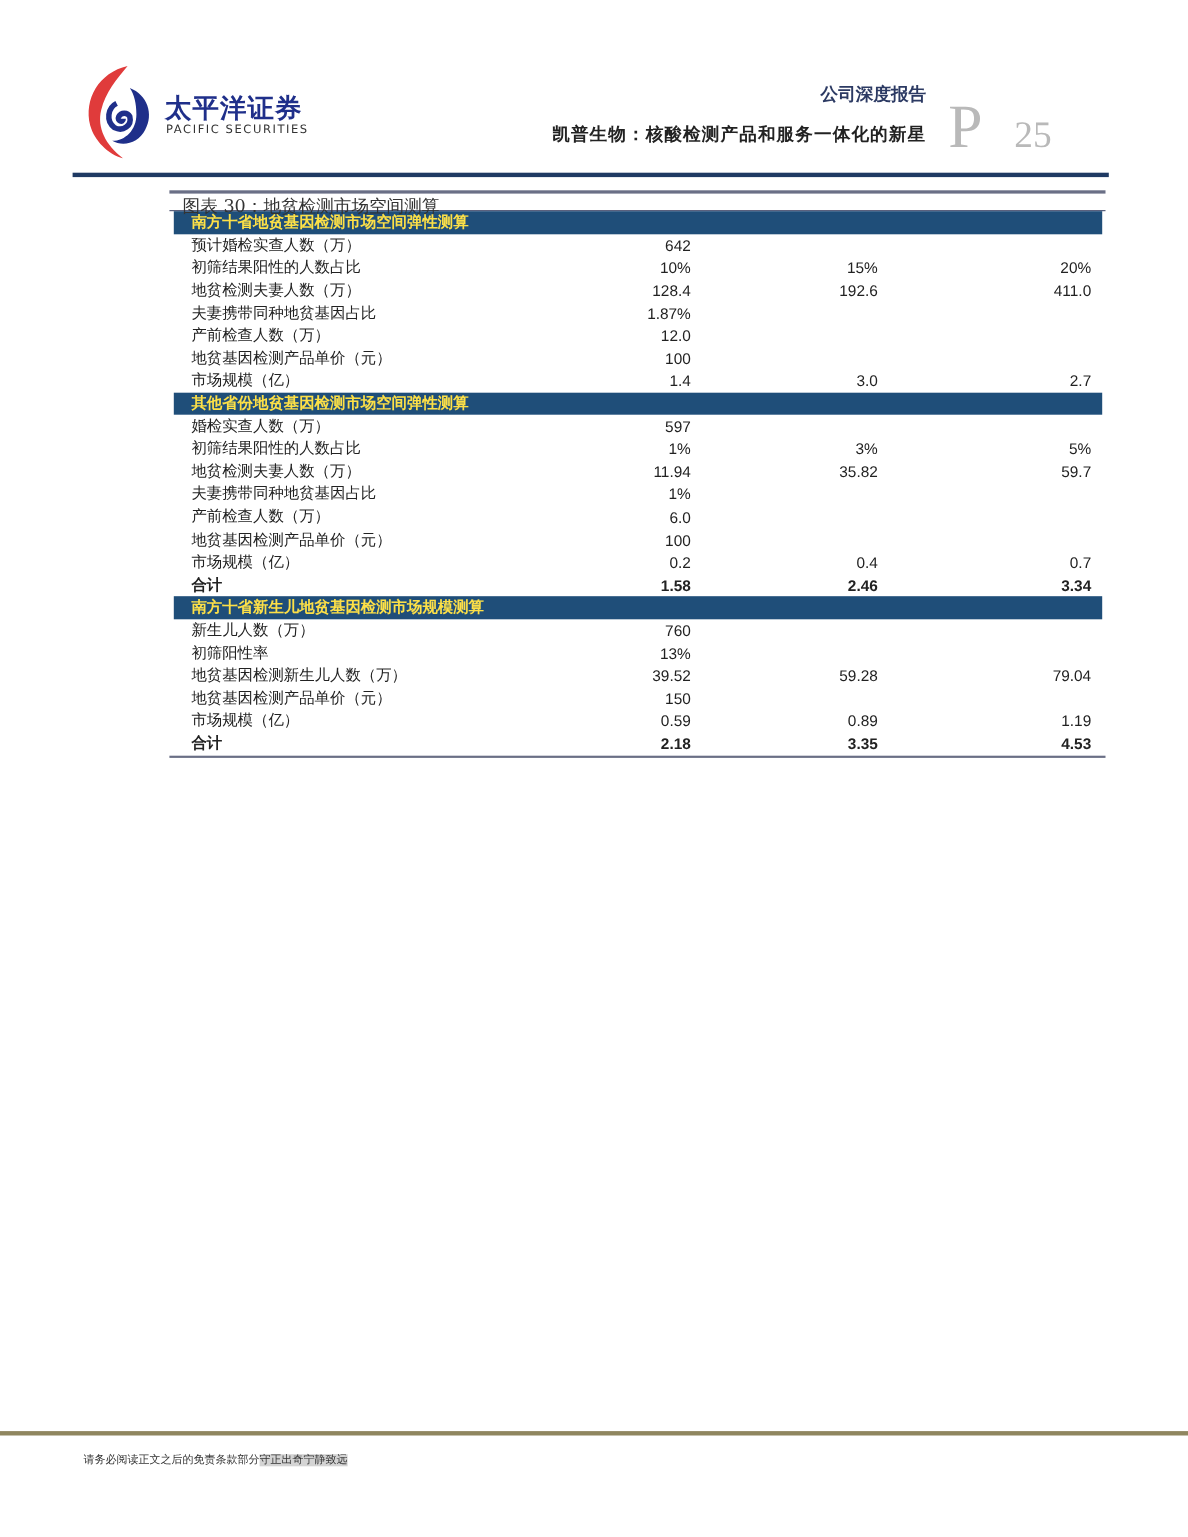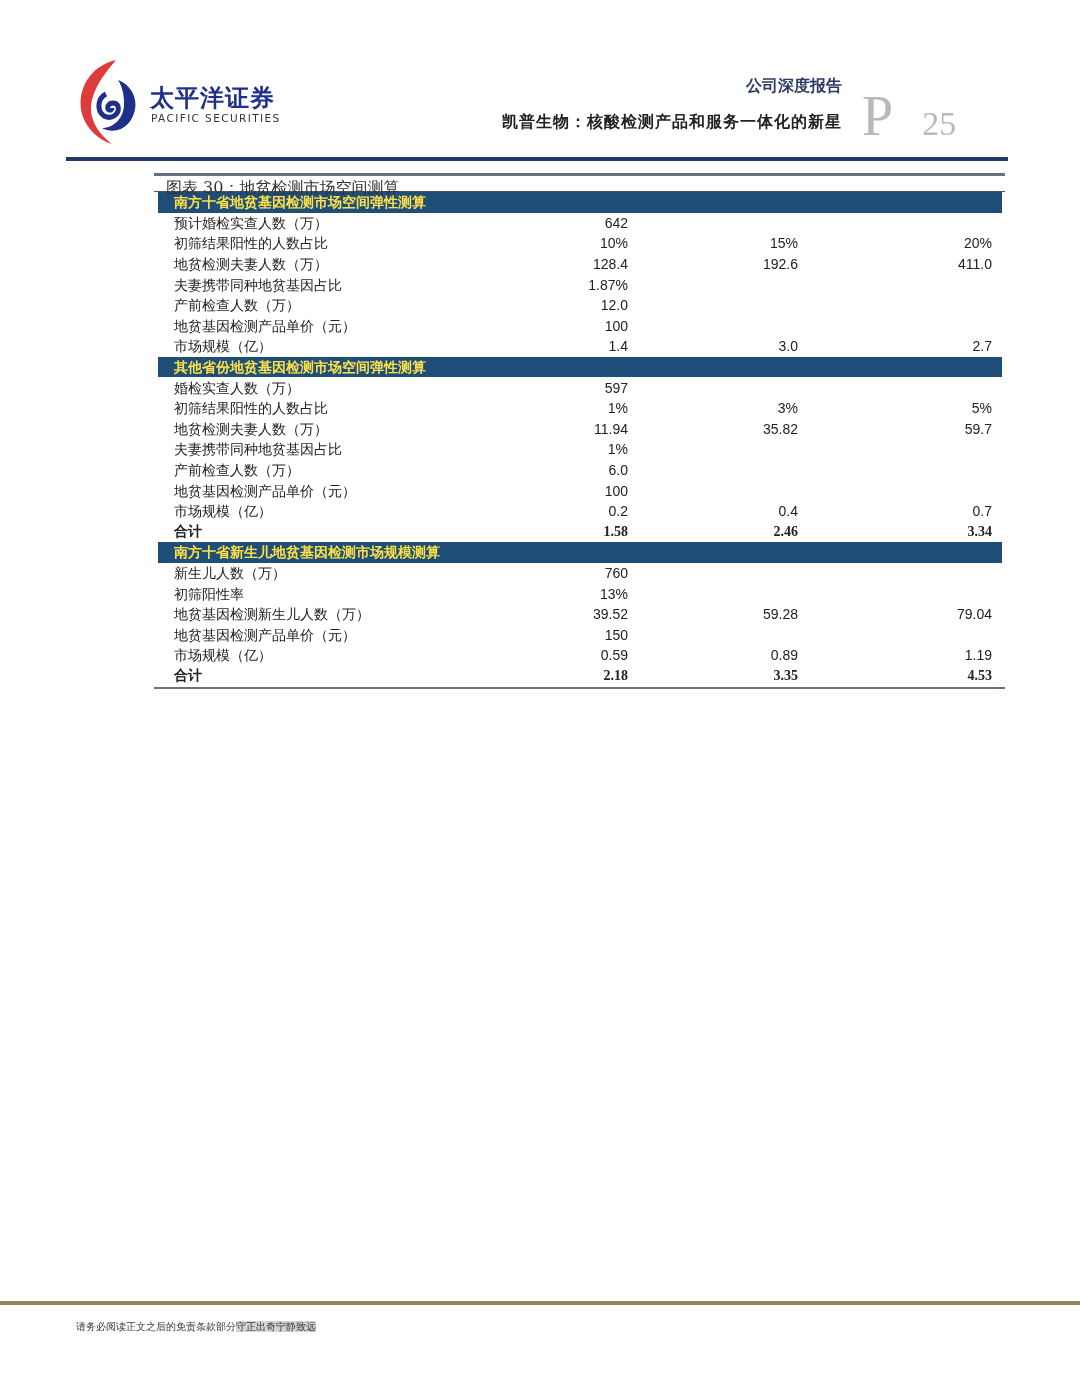--- a/index.html
+++ b/index.html
@@ -23,21 +23,21 @@
   .fig-topline { height: 3px; background: #6a6f86; }
   .fig-caption { font-size: 16px; color: #333; padding: 2px 0 0 12px; height: 15px; }
   .fig-caption-rule { height: 1px; background: #4a5070; margin-right: 0; }
   table { width: 844px; border-collapse: collapse; margin-left: 4px; font-size: 14px; }
   td { height: 20.6px; line-height: 20px; padding: 0; }
   td.label { padding-left: 16px; width: 300px; }
   td.v1 { width: 170px; text-align: right; font-family: "Liberation Sans", sans-serif; }
   td.v2 { width: 170px; text-align: right; font-family: "Liberation Sans", sans-serif; }
   td.v3 { width: 204px; text-align: right; padding-right: 10px; font-family: "Liberation Sans", sans-serif; }
   tr.section td { background: #1f4e79; color: #fde047; font-weight: bold; padding-left: 16px; }
-  tr.total td { font-weight: bold; font-family: Liberation Serif, serif; }
+  tr.total td { font-weight: bold; }
   .fig-bottom { height: 2px; background: #6a6f86; margin-top: 1px; }
   .source { text-align: right; font-size: 13px; font-style: italic; color: #333; padding-right: 10px; margin-top: 3px; }
 
   .footer-rule { position: absolute; left: 0; top: 1301px; width: 1080px; height: 4px; background: #8f865f; }
   .footer-text { position: absolute; left: 76px; top: 1320px; font-size: 10px; color: #333; }
   .footer-text .hl { background: #d4d4d4; }
 </style>
 </head>
 <body>
 

